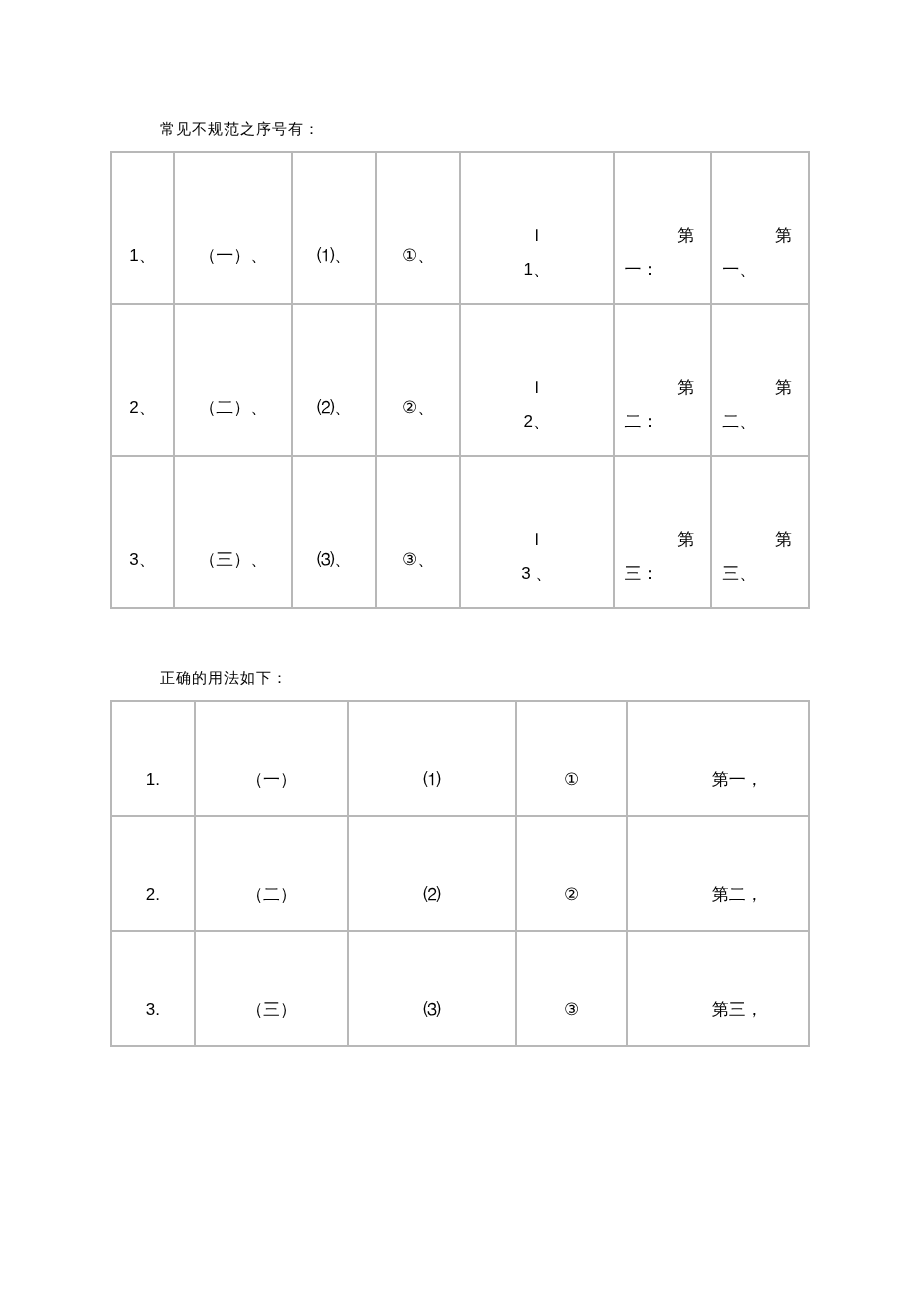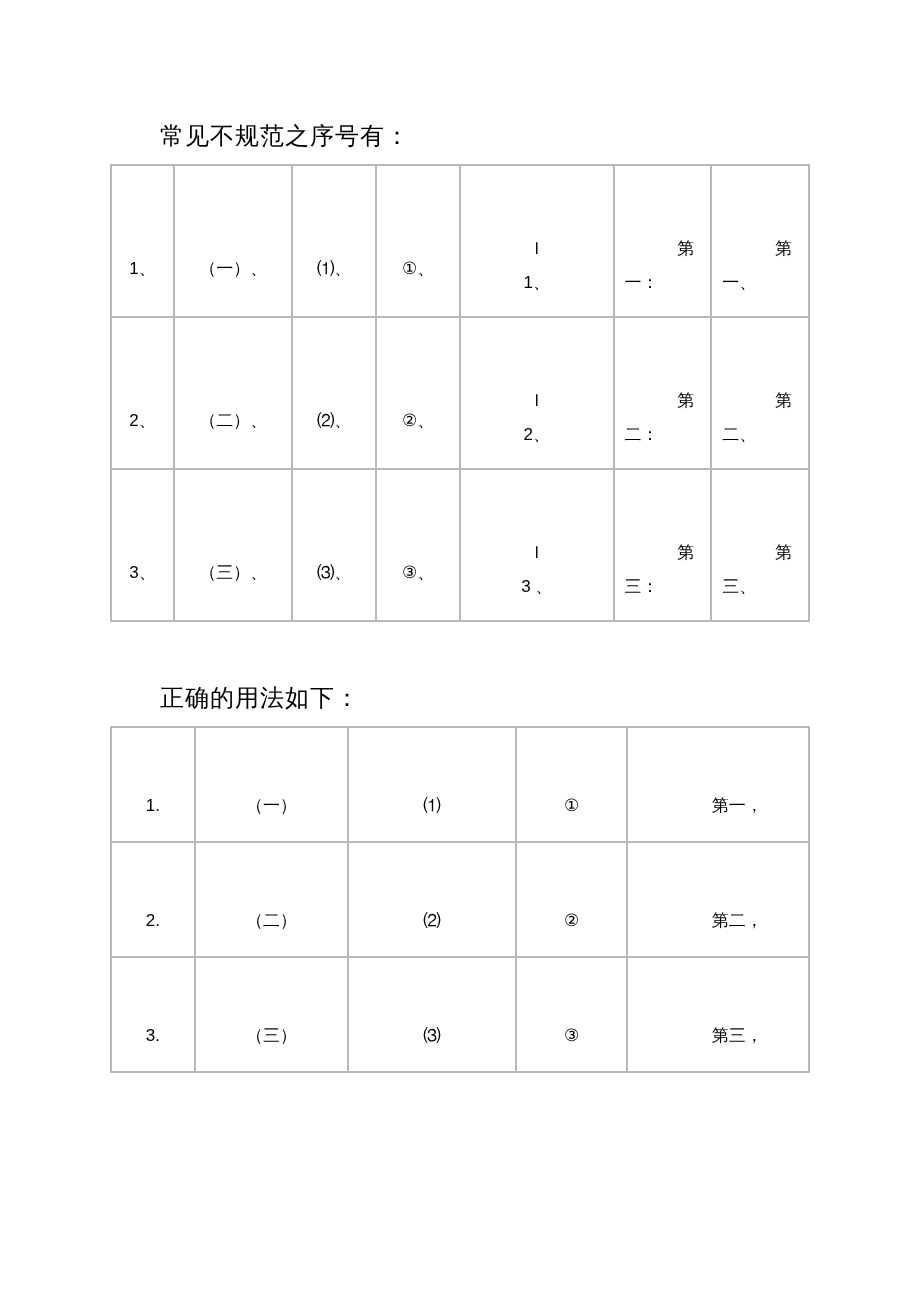--- a/index.html
+++ b/index.html
@@ -4,21 +4,21 @@
   <style>
     * { box-sizing: border-box; margin: 0; padding: 0; }
     body {
       background: #ffffff;
       font-family: "SimSun", "Songti SC", serif;
       width: 920px;
       padding: 120px 110px 0 110px;
       color: #000;
     }
     .heading {
-      font-size: 24px;
+      font-size: 15px;
       margin-bottom: 12px;
       margin-left: 50px;
       letter-spacing: 1px;
     }
     table {
       border-collapse: collapse;
       width: 100%;
       margin-bottom: 60px;
       table-layout: fixed;
     }

